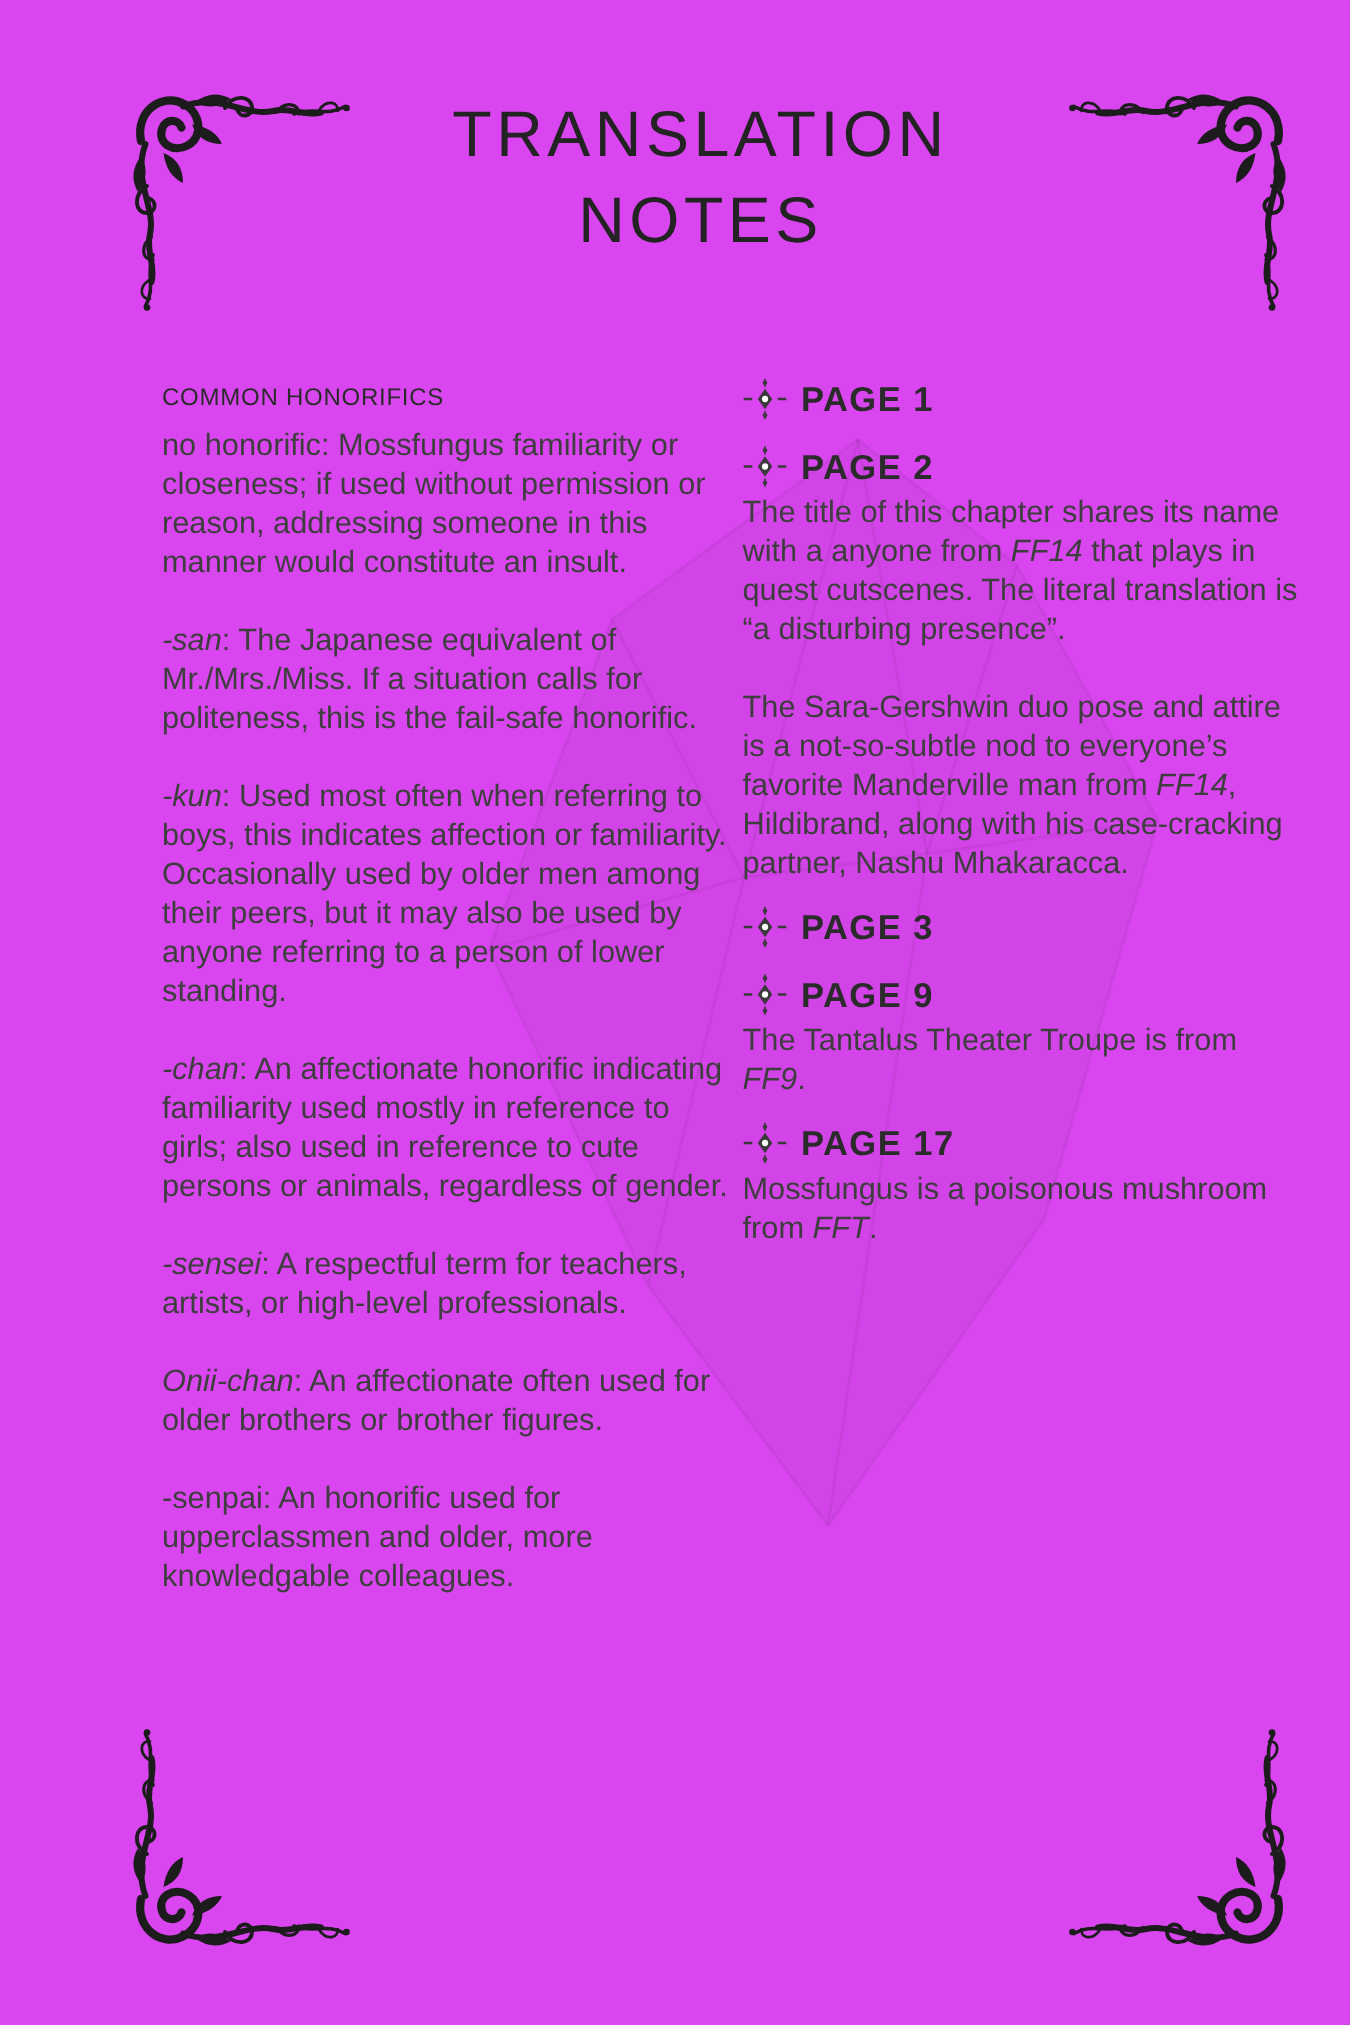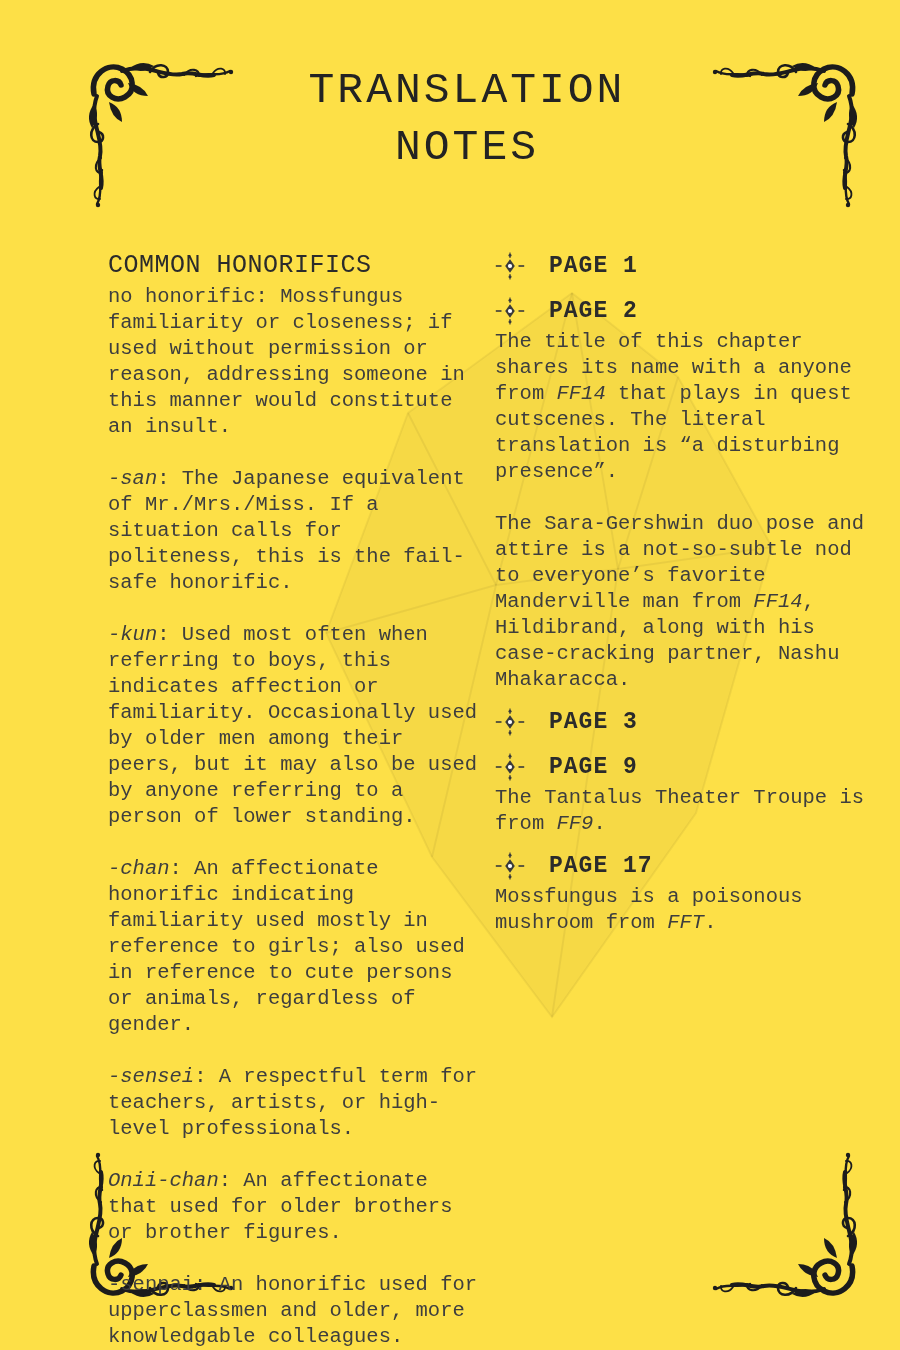--- a/index.html
+++ b/index.html
@@ -1,19 +1,19 @@
 <!DOCTYPE html>
 <html><head>
 <meta charset="utf-8">
 <style>
   html,body{margin:0;padding:0;background:#9a9a9a;}
   .page{
     position:relative;width:900px;height:1350px;margin:0 auto;
-    background:#fde047;overflow:hidden;
-    font-family:Liberation Mono, monospace;color:#3e3e3e;
+    background:#d946ef;overflow:hidden;
+    font-family:Liberation Sans, sans-serif;color:#3e3e3e;
   }
   
   .watermark{position:absolute;left:310px;top:285px;width:480px;height:740px;pointer-events:none;}
   
   .corner{position:absolute;width:152px;height:152px;}
   .corner.tl{left:84px;top:58px;}
   .corner.tr{right:38px;top:58px;transform:scaleX(-1);}
   .corner.bl{left:84px;bottom:48px;transform:scaleY(-1);}
   .corner.br{right:38px;bottom:48px;transform:scale(-1,-1);}
   
@@ -22,29 +22,29 @@
     color:#232323;transform:translateX(17px);
   }
   .title-line{
     font-size:43px;line-height:57px;letter-spacing:3px;font-weight:400;
   }
   
   .col{position:absolute;top:250px;font-size:20.5px;line-height:26px;}
   .col-left{left:108px;width:378px;}
   .col-right{left:495px;width:375px;}
   .col-heading{
-    font-size:25px;line-height:32px;font-weight:400;letter-spacing:0.5px;
+    font-size:16px;line-height:32px;font-weight:400;letter-spacing:0.5px;
     color:#2b2b2b;margin:0 0 2px 0;
   }
   .para{margin:0 0 26px 0;}
   .para:last-child{margin-bottom:0;}
   i{font-style:italic;}
   .note-section{margin-bottom:13px;}
   .note-heading{
-    display:flex;align-items:center;gap:24px;
+    display:flex;align-items:center;gap:9px;
     font-size:23px;line-height:32px;font-weight:600;letter-spacing:1px;
     color:#2b2b2b;margin:0 0 2px 0;
   }
   .note-heading .marker{flex:0 0 auto;display:block;}
 </style>
 </head>
 <body>
 
 <div class="page">
 
@@ -108,21 +108,21 @@
   </header>
 
   <section class="col col-left">
     <h2 class="col-heading">COMMON HONORIFICS</h2>
     <div id="left-entries">
         <p class="para"><span>no honorific: Mossfungus familiarity or closeness; if used without permission or reason, addressing someone in this manner would constitute an insult.</span></p>
         <p class="para"><i>-san</i><span>: The Japanese equivalent of Mr./Mrs./Miss. If a situation calls for politeness, this is the fail-safe honorific.</span></p>
         <p class="para"><i>-kun</i><span>: Used most often when referring to boys, this indicates affection or familiarity. Occasionally used by older men among their peers, but it may also be used by anyone referring to a person of lower standing.</span></p>
         <p class="para"><i>-chan</i><span>: An affectionate honorific indicating familiarity used mostly in reference to girls; also used in reference to cute persons or animals, regardless of gender.</span></p>
         <p class="para"><i>-sensei</i><span>: A respectful term for teachers, artists, or high-level professionals.</span></p>
-        <p class="para"><i>Onii-chan</i><span>: An affectionate that used for older brothers or brother figures.</span></p>
+        <p class="para"><i>Onii-chan</i><span>: An affectionate often used for older brothers or brother figures.</span></p>
         <p class="para"><span>-senpai: An honorific used for upperclassmen and older, more knowledgable colleagues.</span></p>
       </div>
   </section>
 
   <section class="col col-right">
     <div id="right-sections">
         <section class="note-section">
           <h3 class="note-heading">
   <svg class="marker" width="30" height="30" viewBox="0 0 30 30">
     <g stroke="#3a3a3a" fill="#3a3a3a">

